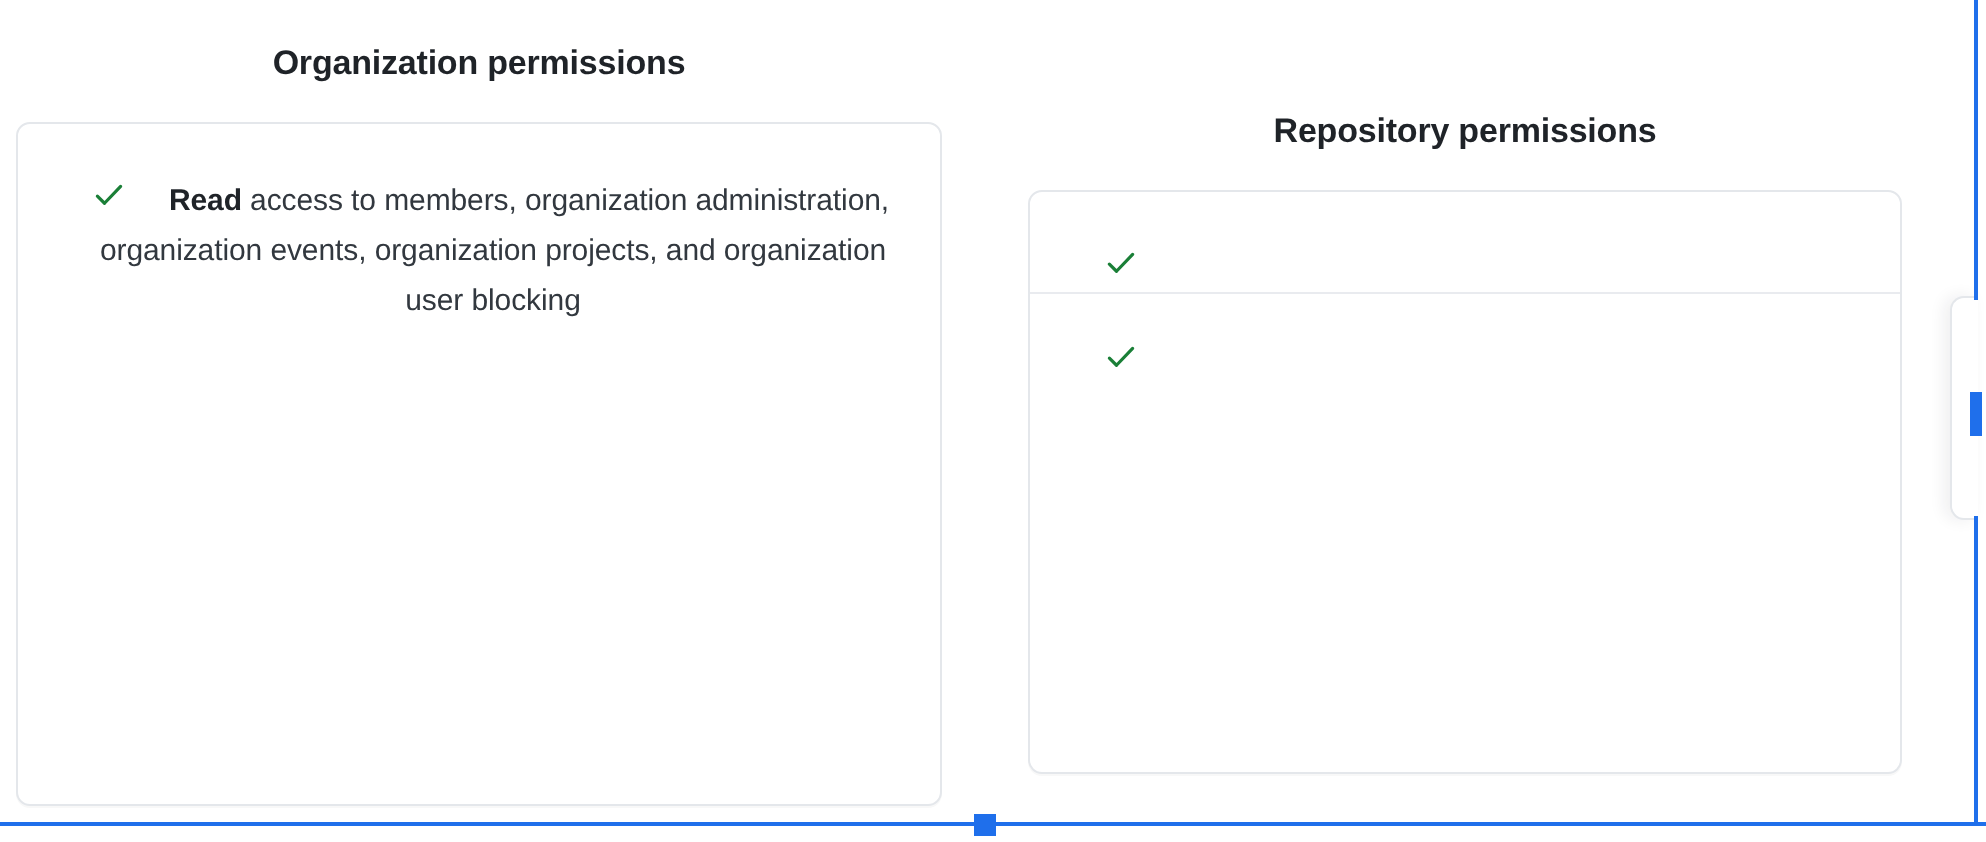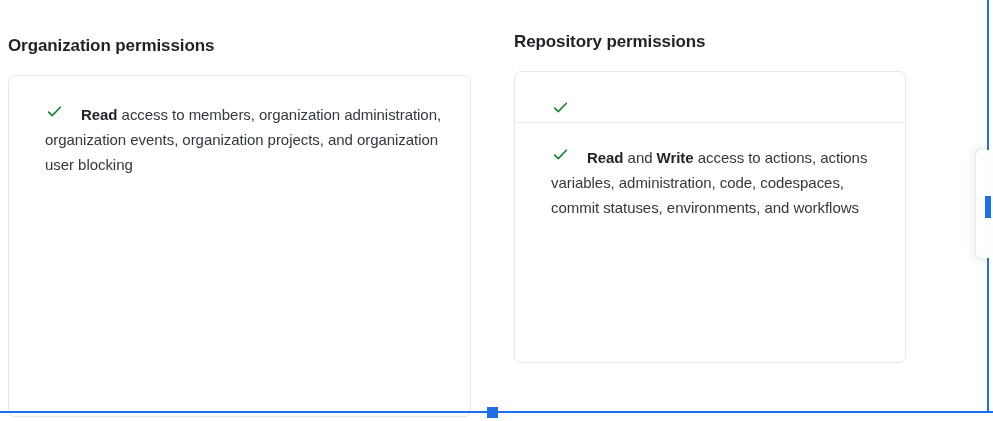--- a/index.html
+++ b/index.html
@@ -17,24 +17,25 @@
   }
 
   #root {
     position: absolute;
     inset: 0;
   }
 
   
   .column {
     position: absolute;
-    top: 14px;
+    top: 0;
+    text-align: center;
   }
   .column.left  { left: 8px;   width: 463px; }
-  .column.right { left: 514px; width: 392px; }
+  .column.right { left: 514px; width: 437px; margin-top: 38px; }
 
   .section-title {
     font-size: 17px;
     font-weight: bold;
     color: #1f2328;
     letter-spacing: -0.1px;
     line-height: 1.25;
     white-space: nowrap;
   }
   .column.left  .section-title { margin: 21px 0 0 0; }
@@ -177,21 +178,20 @@
         <li class="perm-item">
           <svg class="check-icon" viewBox="0 0 16 16" fill="none" aria-hidden="true">
             <path d="M1.8 8.6 L5.6 12.4 L14.2 3.4" stroke="#1a7f37" stroke-width="1.7" stroke-linecap="round" stroke-linejoin="round" fill="none"></path>
           </svg>
         </li>
 
         <li class="perm-item">
           <svg class="check-icon" viewBox="0 0 16 16" fill="none" aria-hidden="true">
             <path d="M1.8 8.6 L5.6 12.4 L14.2 3.4" stroke="#1a7f37" stroke-width="1.7" stroke-linecap="round" stroke-linejoin="round" fill="none"></path>
           </svg>
-          <span class="perm-body"><span class="perm-strong">Read</span><span> and </span><span class="perm-strong">Write</span><span> access to actions, actions variables, administration, code, codespaces, commit statuses, environments, and workflows</span></span>
         </li>
 
       </ul>
     </div>
   </div>
 
   <div class="edge-sliver"></div>
   <div class="sel-line bottom"></div>
   <div class="sel-line right-top"></div>
   <div class="sel-line right-bottom"></div>

